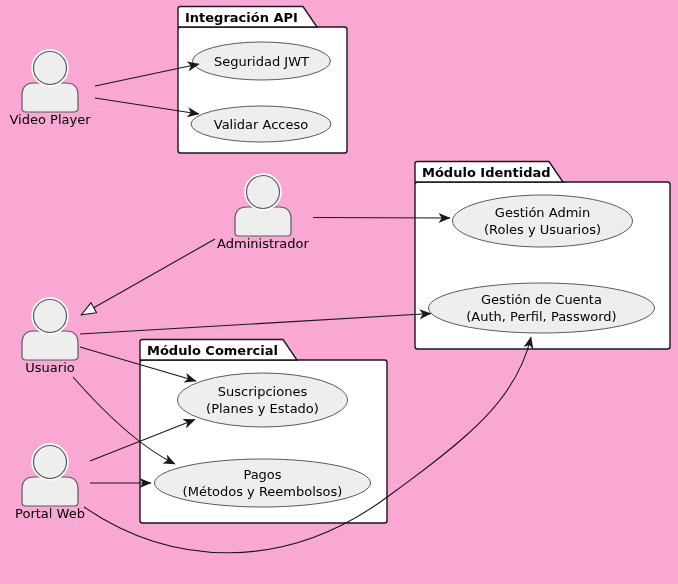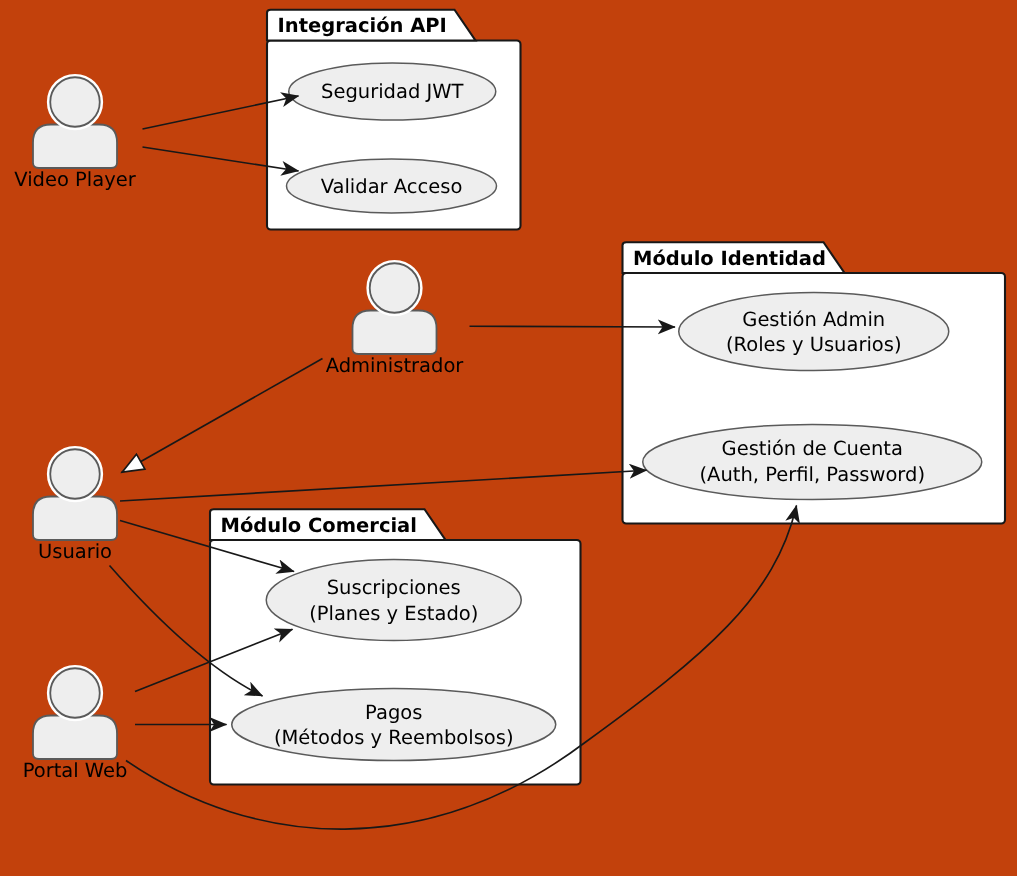--- a/index.html
+++ b/index.html
@@ -4,21 +4,21 @@
 <style>
   html, body {
     margin: 0;
     padding: 0;
     background: #ffffff;
   }
   .canvas {
     position: relative;
     width: 678px;
     height: 584px;
-    background: #c2410c;
+    background: #f9a8d4;
     font-family: "DejaVu Sans", "Liberation Sans", sans-serif;
   }
   svg text {
     font-family: "DejaVu Sans", "Liberation Sans", sans-serif;
     font-size: 13px;
     fill: #000000;
   }
   svg text.pkg-title {
     font-weight: bold;
     font-size: 13px;

